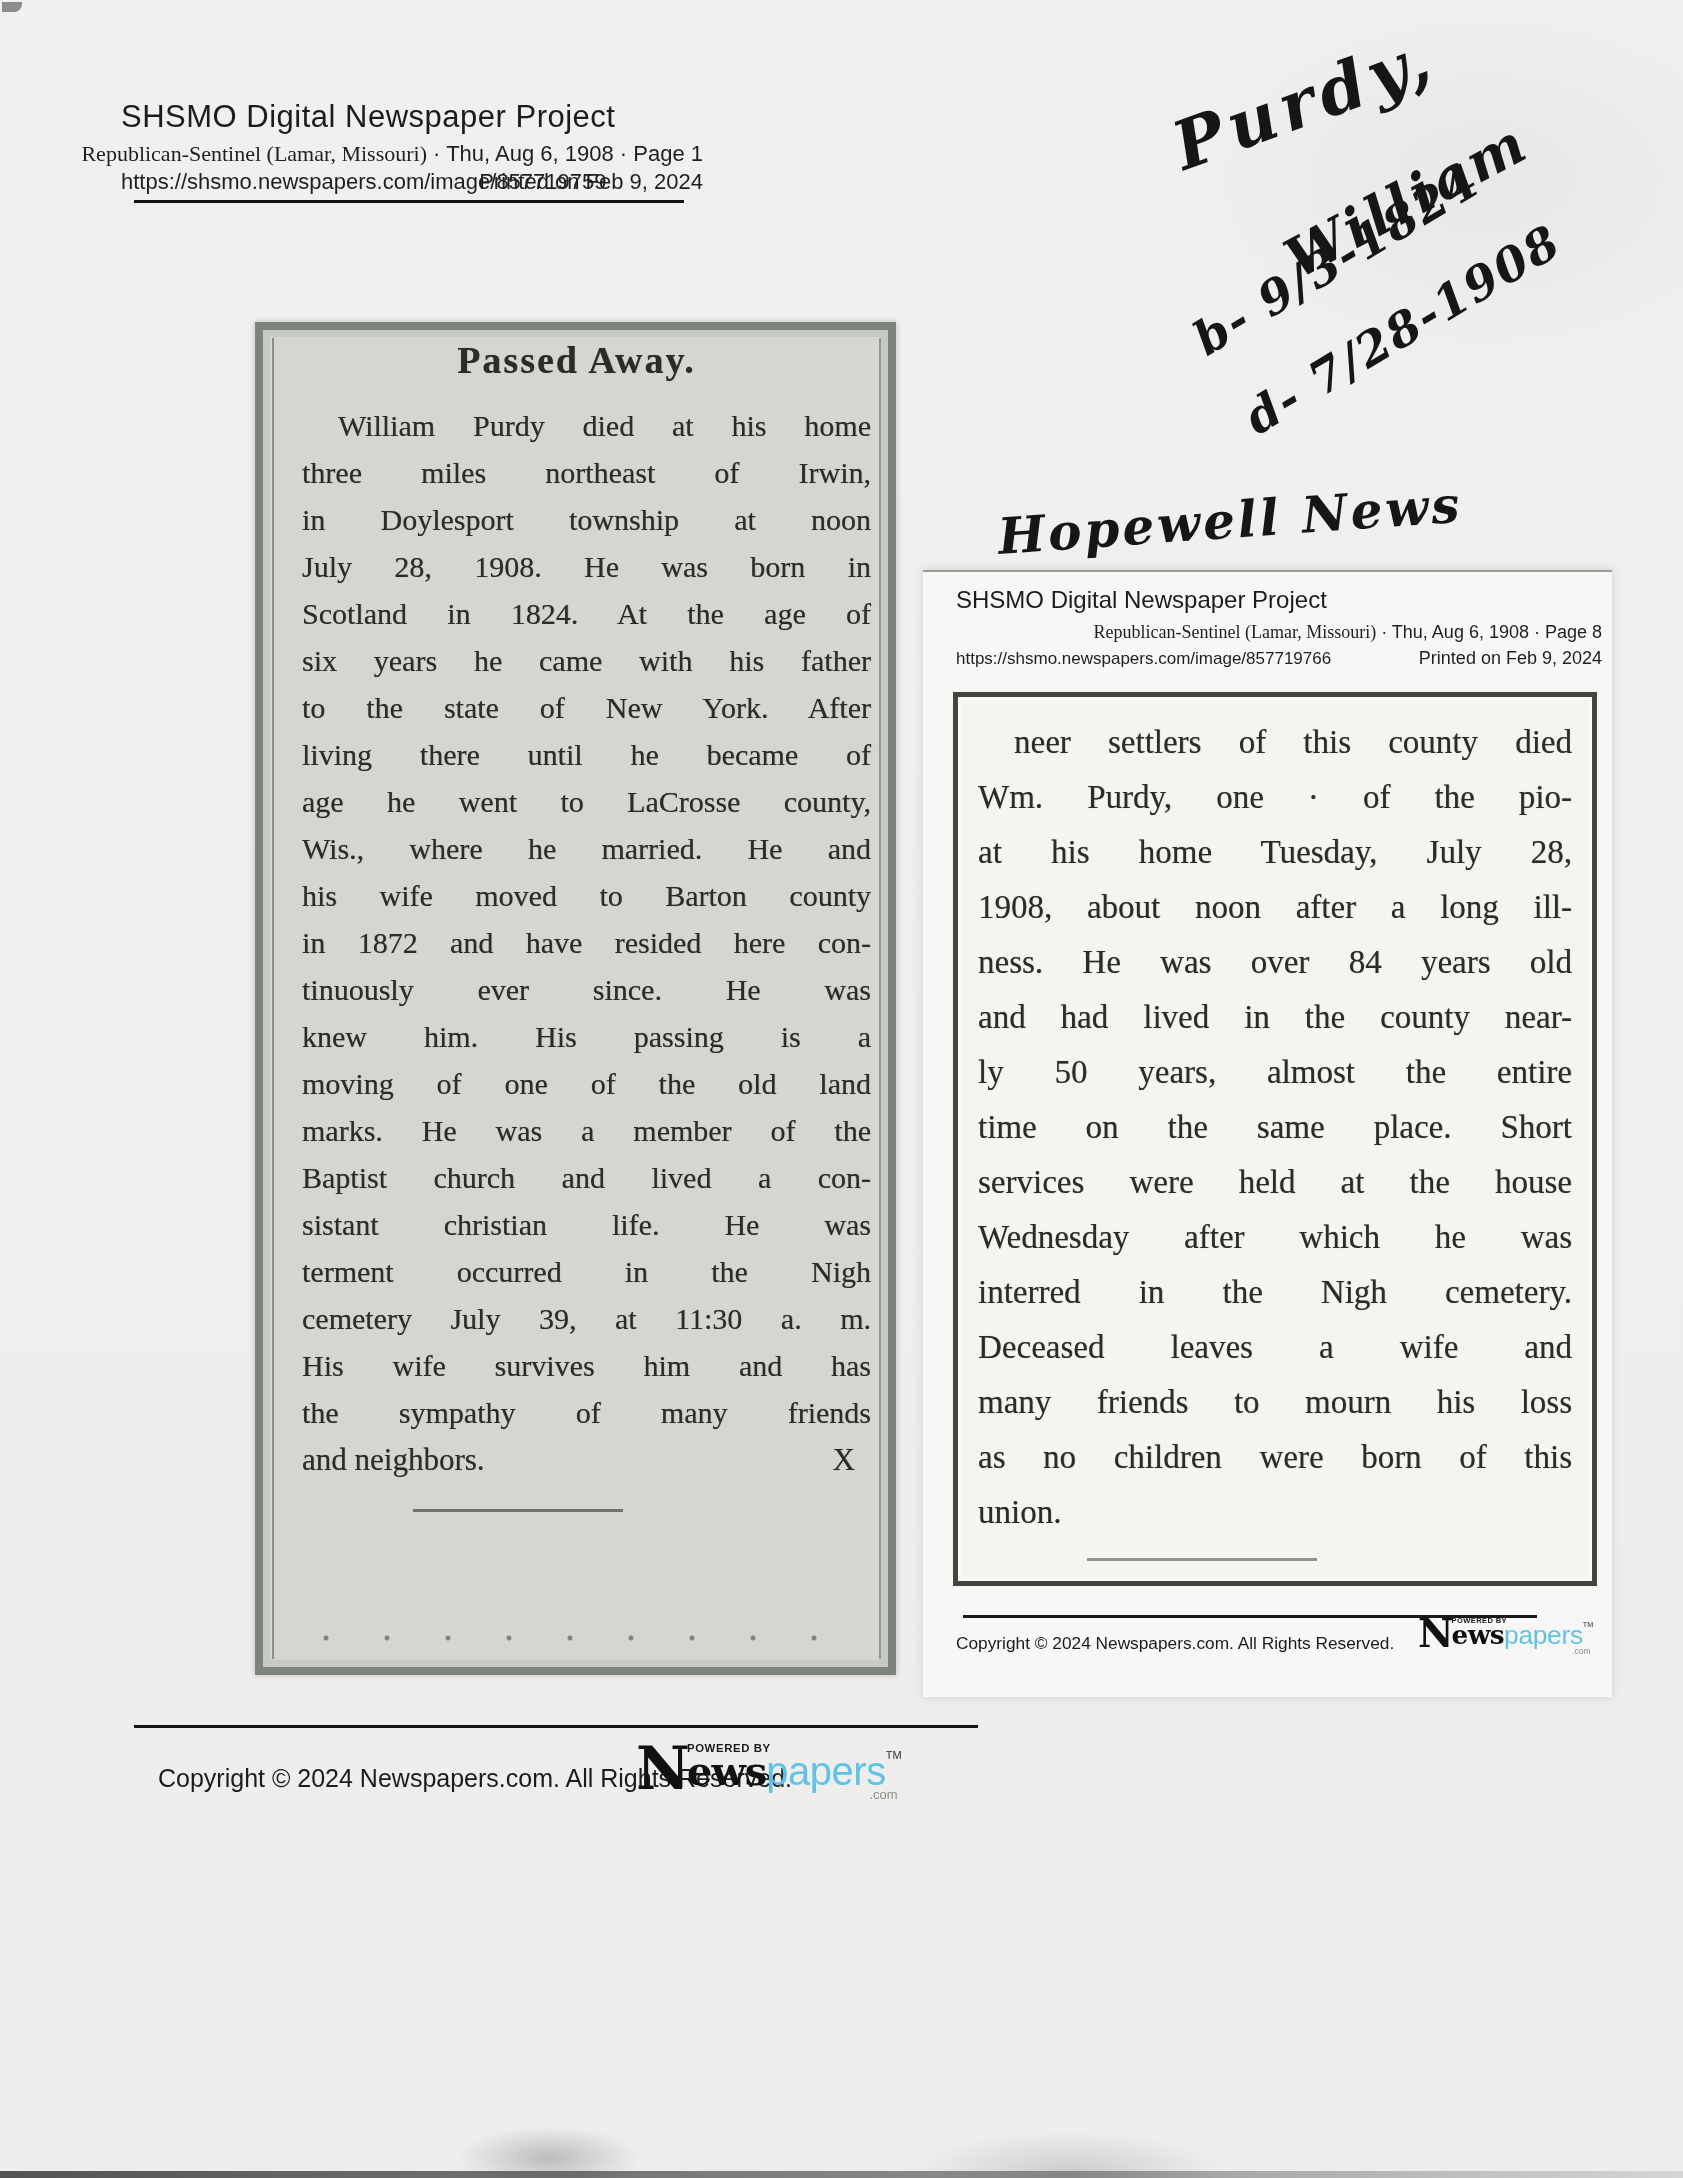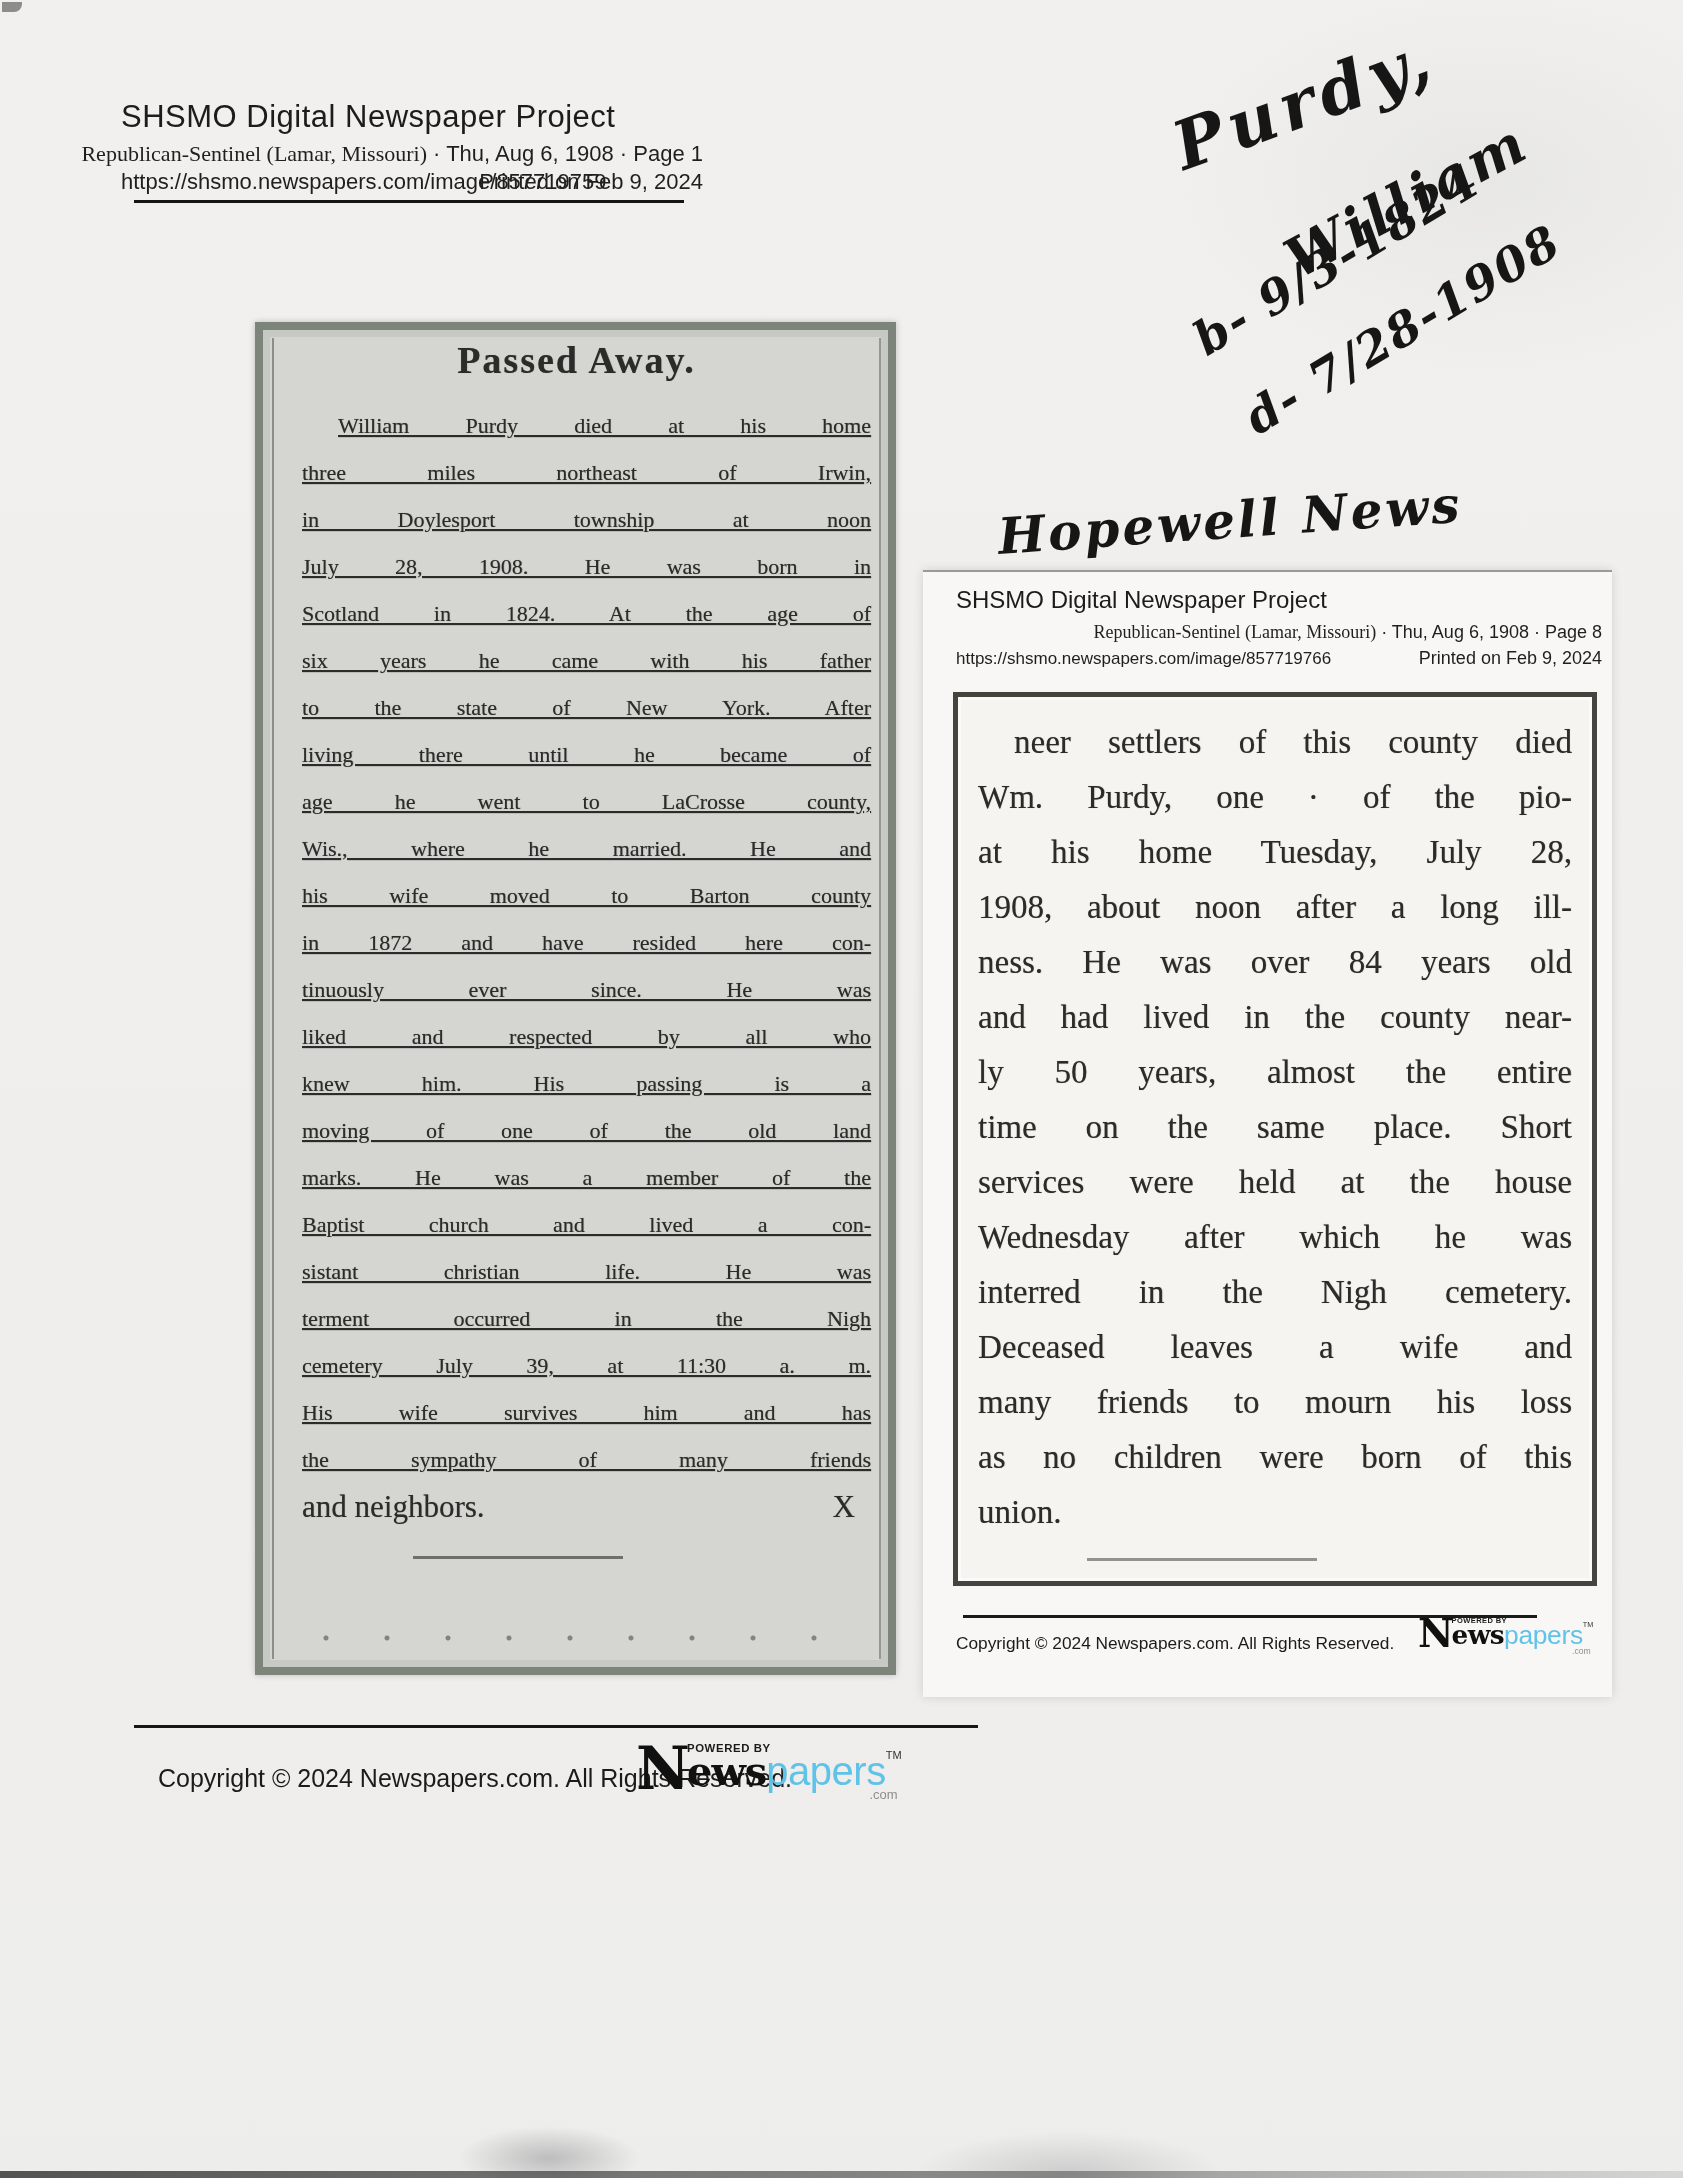--- a/index.html
+++ b/index.html
@@ -38,21 +38,21 @@
     box-shadow: inset 0 0 0 7px #c7c9c4, 0 0 6px rgba(0,0,0,.22);
     box-sizing:border-box;
   }
   .clip-left-inner {
     position:absolute; left:9px; right:7px; top:8px; bottom:8px;
     border-left:2px solid rgba(70,75,66,.5); border-right:2px solid rgba(70,75,66,.45);
     background:#d5d6d2;
   }
   .np { font-family:"Liberation Serif", serif; color:#2b2b28; text-shadow:0.3px 0.3px 0.7px rgba(35,35,32,.5); }
   .headline-left { text-align:center; font-weight:bold; font-size:38px; letter-spacing:2px; }
-  .np-lines-left { margin:20px 8px 0 28px; font-size:22px; line-height:47px;text-decoration:underline; }
+  .np-lines-left { margin:20px 8px 0 28px; font-size:30px; line-height:47px; }
   .np-line { text-align:justify; text-align-last:justify; }
   .np-lines-left .np-line:first-child, .np-lines-right .np-line:first-child { text-indent:36px; }
   .np-lastline { display:flex; justify-content:space-between; margin:0 24px 0 28px; font-size:31px; line-height:47px;align-items:flex-end; }
   .short-rule-left { margin:26px 0 0 139px; width:210px; height:3px; background:rgba(75,78,72,.75); }
   .specks { position:absolute; left:46px; right:46px; bottom:16px; height:9px; opacity:.55;
     background:radial-gradient(circle 3px at 6px 4px, #3f3f3c 2px, transparent 3px);
     background-size:61px 9px; background-repeat:repeat-x; }
 
   
   .f1-rule { left:134px; top:1725px; width:844px; height:3px; background:#161616; }
@@ -130,21 +130,20 @@
           <div class="np-line">July 28, 1908.  He was born in</div>
           <div class="np-line">Scotland in 1824.  At the age of</div>
           <div class="np-line">six years he came with his father</div>
           <div class="np-line">to the state of New York.  After</div>
           <div class="np-line">living there until he became of</div>
           <div class="np-line">age he went to LaCrosse county,</div>
           <div class="np-line">Wis., where he married.  He and</div>
           <div class="np-line">his wife moved to Barton county</div>
           <div class="np-line">in 1872 and have resided here con-</div>
           <div class="np-line">tinuously ever since.  He was</div>
-          <div class="np-line">liked and respected by all who</div>
           <div class="np-line">knew him.  His passing is a</div>
           <div class="np-line">moving of one of the old land</div>
           <div class="np-line">marks.  He was a member of the</div>
           <div class="np-line">Baptist church and lived a con-</div>
           <div class="np-line">sistant christian life.  He was</div>
           <div class="np-line">terment occurred in the Nigh</div>
           <div class="np-line">cemetery July 39, at 11:30 a. m.</div>
           <div class="np-line">His wife survives him and has</div>
           <div class="np-line">the sympathy of many friends</div>
         </div>

